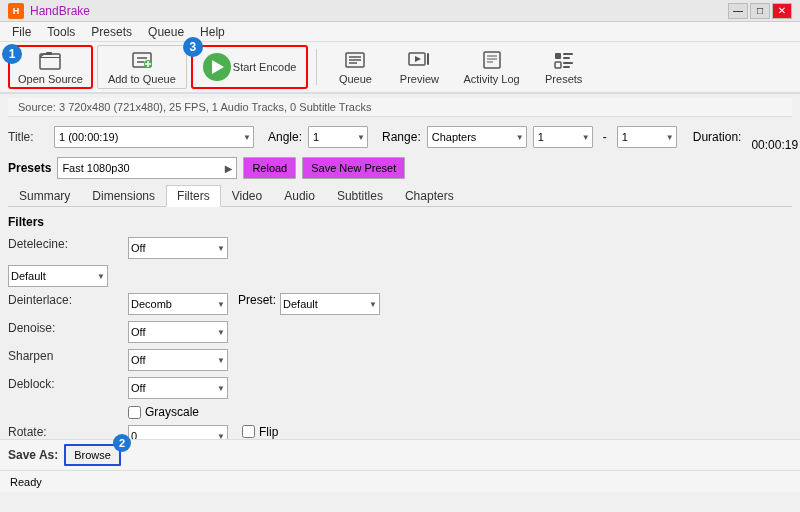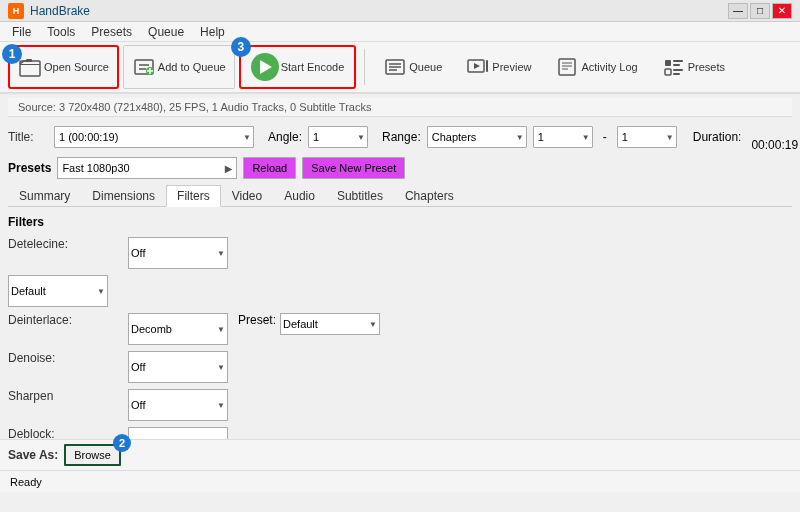--- a/index.html
+++ b/index.html
@@ -2,32 +2,32 @@
 <html><head>
   <meta charset="utf-8">
   <style>
     * { box-sizing: border-box; margin: 0; padding: 0; }
     body { font-family: 'Segoe UI', Tahoma, sans-serif; font-size: 12px; background: #f0f0f0; width: 800px; height: 512px; overflow: hidden; }
     
     
     .title-bar { background: #e8e8e8; height: 22px; display: flex; align-items: center; justify-content: space-between; padding: 0 8px; border-bottom: 1px solid #ccc; }
     .title-bar-left { display: flex; align-items: center; gap: 6px; }
     .title-bar-icon { width: 16px; height: 16px; background: #ff6600; border-radius: 2px; display: flex; align-items: center; justify-content: center; font-size: 9px; color: white; font-weight: bold; }
-    .title-bar-title { font-size: 12px; color: #0c4a6e; }
+    .title-bar-title { font-size: 12px; color: #a21caf; }
     .title-bar-controls { display: flex; gap: 2px; }
     .title-bar-btn { width: 20px; height: 16px; background: #ddd; border: 1px solid #bbb; font-size: 10px; display: flex; align-items: center; justify-content: center; cursor: pointer; }
     .title-bar-btn:last-child { background: #e81123; color: white; }
 
     
     .menu-bar { background: #f5f5f5; height: 20px; display: flex; align-items: center; padding: 0 4px; border-bottom: 1px solid #ddd; }
     .menu-item { padding: 2px 8px; font-size: 12px; cursor: pointer; color: #333; }
 
     
     .toolbar { background: #f5f5f5; height: 52px; display: flex; align-items: center; padding: 4px 8px; border-bottom: 2px solid #ddd; gap: 4px; position: relative; }
-    .toolbar-btn { display: flex; flex-direction: row; align-items: center; justify-content: center; padding: 4px 8px; border: 2px solid transparent; cursor: pointer; gap: 2px; min-width: 60px; height: 44px; background: transparent; font-size: 11px; color: #333; border-radius: 2px; }
+    .toolbar-btn { display: flex; flex-direction: column; align-items: center; justify-content: center; padding: 4px 8px; border: 2px solid transparent; cursor: pointer; gap: 2px; min-width: 60px; height: 44px; background: transparent; font-size: 11px; color: #333; border-radius: 2px; }
     .toolbar-btn.highlighted { border: 2px solid red; border-radius: 3px; }
     .toolbar-btn-icon { width: 24px; height: 24px; display: flex; align-items: center; justify-content: center; }
     .start-encode-btn { display: flex; flex-direction: row; align-items: center; justify-content: center; padding: 4px 10px; border: 2px solid red; border-radius: 3px; cursor: pointer; gap: 2px; min-width: 80px; height: 44px; background: transparent; font-size: 11px; color: #333; }
     .play-circle { width: 28px; height: 28px; background: #4CAF50; border-radius: 50%; display: flex; align-items: center; justify-content: center; }
     .play-triangle { width: 0; height: 0; border-top: 7px solid transparent; border-bottom: 7px solid transparent; border-left: 12px solid white; margin-left: 2px; }
     .badge { position: absolute; width: 20px; height: 20px; background: #1e78d4; border-radius: 50%; color: white; font-size: 12px; font-weight: bold; display: flex; align-items: center; justify-content: center; }
     .badge-1 { top: 2px; left: 2px; }
     .badge-3 { top: 2px; left: 280px; }
     .toolbar-sep { width: 1px; height: 36px; background: #ccc; margin: 0 4px; }
 
@@ -48,33 +48,33 @@
 
     
     .tabs { display: flex; border-bottom: 1px solid #ccc; margin-bottom: 8px; }
     .tab { padding: 3px 10px; font-size: 12px; cursor: pointer; border: 1px solid transparent; border-bottom: none; color: #333; }
     .tab.active { background: white; border: 1px solid #ccc; border-bottom: 1px solid white; margin-bottom: -1px; }
 
     
     .filters-title { font-weight: bold; font-size: 12px; margin-bottom: 8px; }
     .filter-row { display: flex; align-items: flex-start; margin-bottom: 6px; }
     .filter-label { font-size: 12px; color: #333; min-width: 120px; }
-    .filter-select { height: 32px; border: 1px solid #aaa; background: white; font-size: 11px; padding: 0 2px; width: 100px; cursor: pointer; }
+    .filter-select { height: 22px; border: 1px solid #aaa; background: white; font-size: 11px; padding: 0 2px; width: 100px; cursor: pointer; }
     .preset-label { font-size: 12px; margin-left: 10px; margin-right: 4px; }
     .preset-select { height: 22px; border: 1px solid #aaa; background: white; font-size: 11px; padding: 0 2px; width: 100px; cursor: pointer; }
 
     
     .checkbox-row { display: flex; align-items: center; gap: 4px; margin-left: 120px; margin-bottom: 6px; }
     .checkbox-row input[type=checkbox] { width: 13px; height: 13px; cursor: pointer; }
 
     
     .save-bar { position: absolute; bottom: 22px; left: 0; right: 0; background: #f5f5f5; border-top: 1px solid #ddd; padding: 4px 8px; display: flex; align-items: center; gap: 6px; }
     .save-label { font-size: 12px; font-weight: bold; color: #333; }
     .save-path { flex: 1; height: 22px; border: 1px solid #aaa; background: white; font-size: 11px; padding: 0 4px; }
-    .browse-btn { height: 22px; border: 2px solid #14532d; background: #f0f0f0; font-size: 11px; padding: 0 8px; cursor: pointer; border-radius: 1px; position: relative; }
+    .browse-btn { height: 22px; border: 2px solid #1d4ed8; background: #f0f0f0; font-size: 11px; padding: 0 8px; cursor: pointer; border-radius: 1px; position: relative; }
     .badge-2 { position: absolute; top: -10px; right: -10px; width: 18px; height: 18px; background: #1e78d4; border-radius: 50%; color: white; font-size: 11px; font-weight: bold; display: flex; align-items: center; justify-content: center; }
 
     
     .status-bar { position: absolute; bottom: 0; left: 0; right: 0; height: 22px; background: #f5f5f5; border-top: 1px solid #ddd; display: flex; align-items: center; justify-content: space-between; padding: 0 10px; font-size: 11px; }
 
     .main-area { position: relative; height: calc(512px - 22px - 20px - 52px - 20px); overflow: hidden; }
     .main-inner { padding: 4px 8px; }
 
     
     .sel-wrap { position: relative; display: inline-block; }
@@ -318,20 +318,21 @@
           </select>
         </div>
       </div>
 
       <div class="checkbox-row">
         <input type="checkbox" id="greyscale-cb" style="">
         <label for="greyscale-cb" style="font-size:12px; cursor:pointer;">Grayscale</label>
       </div>
 
       <div class="filter-row">
+        <span class="filter-label">Rotate:</span>
         <div class="sel-wrap">
           <select class="filter-select">
             <option>0</option>
           </select>
         </div>
         <input type="checkbox" style="margin-left: 14px; width: 13px; height: 13px; cursor: pointer;" id="flip-cb">
         <label for="flip-cb" style="font-size:12px; margin-left:4px; cursor:pointer;">Flip</label>
       </div>
     </div>
   </div>

